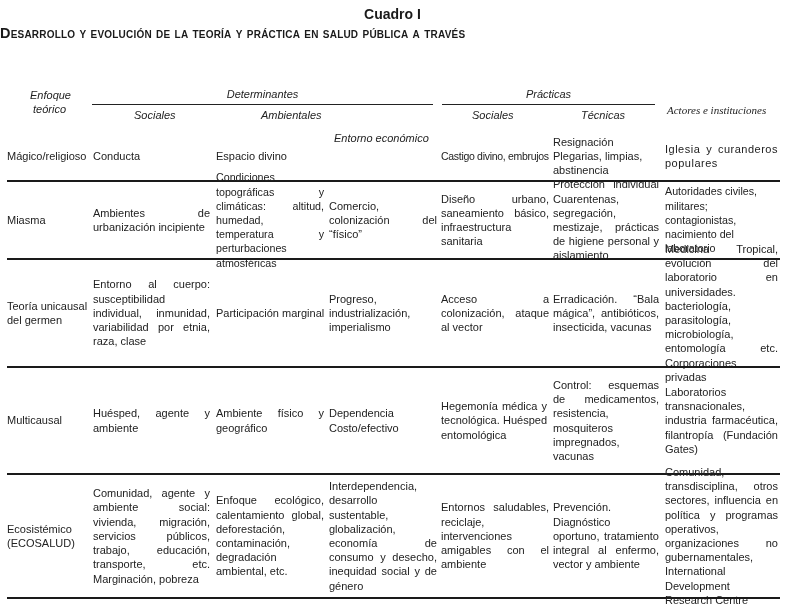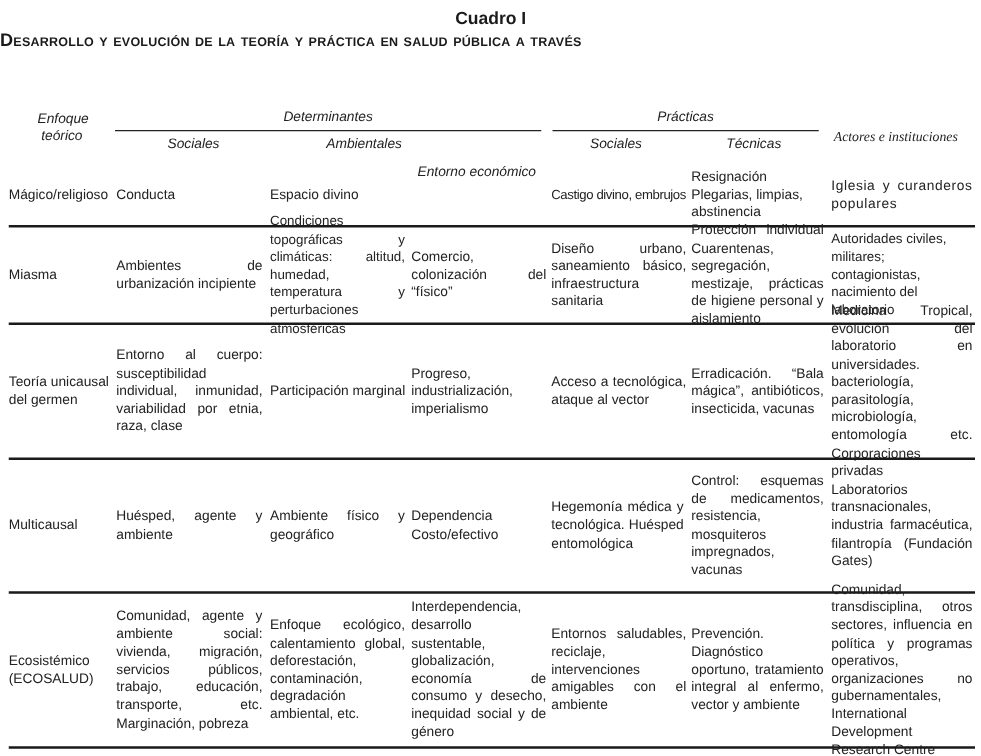--- a/index.html
+++ b/index.html
@@ -110,21 +110,21 @@
   <div class="cell just" style="left:93px;top:260px;width:117px;height:106px;">
       <span>Entorno al cuerpo: susceptibilidad individual, inmunidad, variabilidad por etnia, raza, clase</span>
     </div>
   <div class="cell" style="left:216px;top:260px;width:110px;height:106px;">
       <span>Participación marginal</span>
     </div>
   <div class="cell just" style="left:329px;top:260px;width:108px;height:106px;">
       <span>Progreso, industrialización, imperialismo</span>
     </div>
   <div class="cell just" style="left:441px;top:260px;width:108px;height:106px;">
-      <span>Acceso a tecnológica, ataque al vector</span>
+      <span>Acceso a colonización, ataque al vector</span>
     </div>
   <div class="cell just" style="left:553px;top:260px;width:106px;height:106px;">
       <span>Erradicación. “Bala mágica”, antibióticos, insecticida, vacunas</span>
     </div>
   <div class="cell just" style="left:665px;top:260px;width:113px;height:106px;">
       <span>Medicina Tropical, evolución del laboratorio en universidades. bacteriología, parasitología, microbiología, entomología etc. Corporaciones privadas</span>
     </div>
 </div>
 <div class="rline" style="top:366px;"></div>
 

